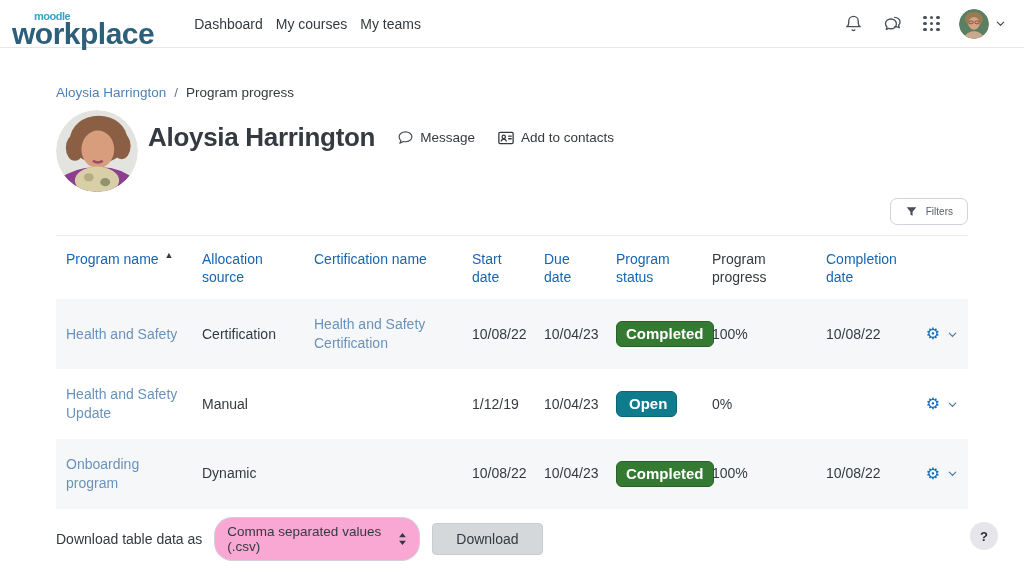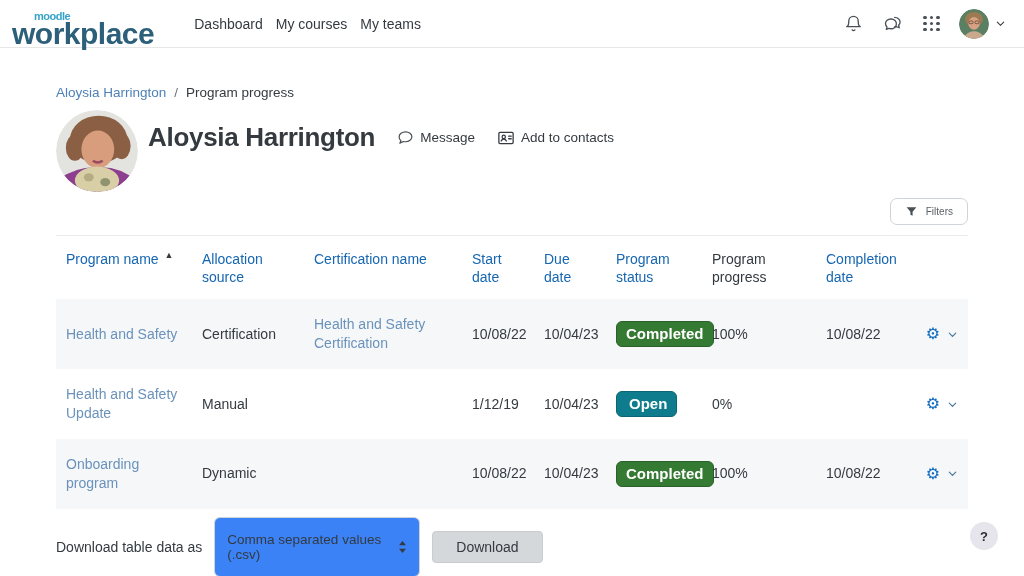--- a/index.html
+++ b/index.html
@@ -51,21 +51,21 @@
   .badge-completed { background:#357a32; border:1px solid #2a612a; }
   .badge-open { background:#0e7c8c; border:1px solid #0b6572;padding-left:12px; }
   .action-cell { justify-content:flex-end; gap:7px; }
   .gear-btn { background:none; border:none; cursor:pointer; color:#0f6cbf; font-size:16px; line-height:1; padding:0; }
   .action-chevron { cursor:pointer; display:flex; align-items:center; }
 
   
   .download-row { margin-top:8px; display:flex; align-items:center; gap:12px; }
   .download-label { font-size:14px; }
   .select-box { display:flex; align-items:center; justify-content:space-between; width:206px; border:1px solid #ced4da;
-    border-radius:6px; padding:14px 12px; font-size:13.5px; color:#343a40; cursor:pointer; background:#3b82f6; }
+    border-radius:18px; padding:6px 12px; font-size:13.5px; color:#343a40; cursor:pointer; background:#f9a8d4; }
   .download-btn { background:#d4d8db; border:1px solid #c8cdd1; border-radius:4px; padding:7px 23px; font-size:14px;
     color:#343a40; cursor:pointer; font-family:inherit; }
 
   .help-btn { position:absolute; left:970px; top:522px; width:28px; height:28px; border-radius:50%; background:#e5e5eb;
     border:none; font-size:13px; font-weight:bold; color:#2b2b33; cursor:pointer; font-family:inherit; }
 </style>
 </head>
 <body>
 
 <svg width="0" height="0" style="position:absolute">

